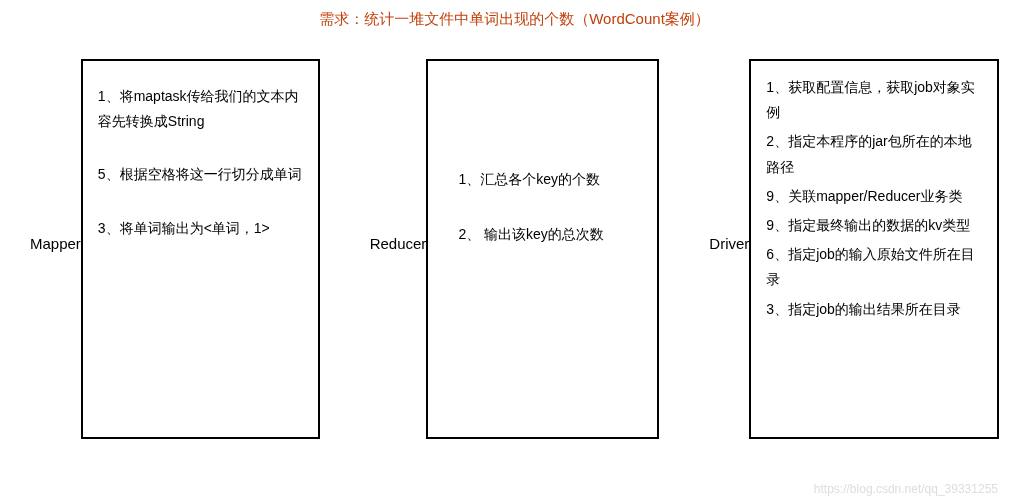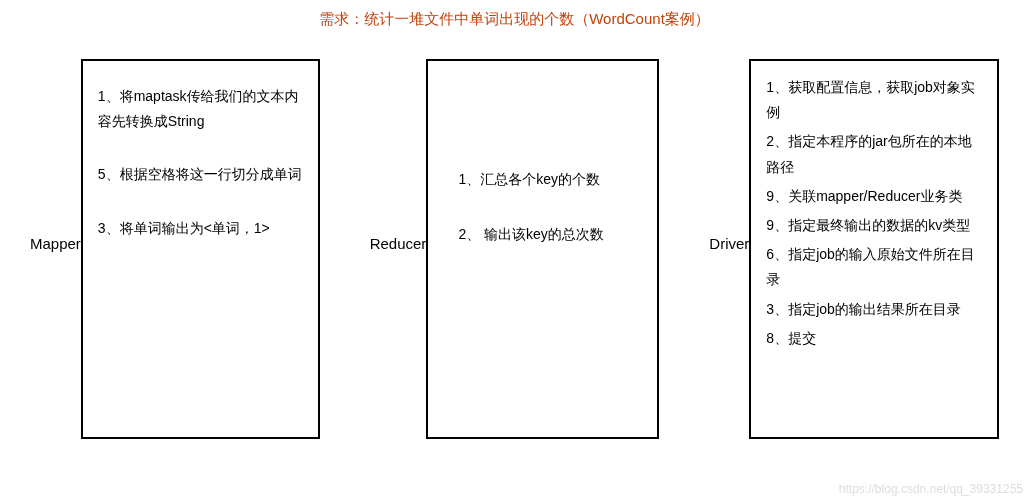--- a/index.html
+++ b/index.html
@@ -65,21 +65,21 @@
     .box-reducer .item {
       margin-bottom: 30px;
       padding-left: 15px;
     }
     .box-driver .item {
       margin-bottom: 4px;
     }
     .watermark {
       position: absolute;
       bottom: 5px;
-      right: 6px;
+      right: 31px;
       color: #dddddd;
       font-size: 12px;
       font-family: Arial, sans-serif;
     }
   </style>
 </head>
 <body>
 
 <div class="title">需求：统计一堆文件中单词出现的个数（WordCount案例）</div>
 
@@ -104,19 +104,18 @@
 
   <div class="column">
     <div class="column-header">Driver</div>
     <div class="box box-driver">
       <div class="item">1、获取配置信息，获取job对象实例</div>
       <div class="item">2、指定本程序的jar包所在的本地路径</div>
       <div class="item">9、关联mapper/Reducer业务类</div>
       <div class="item">9、指定最终输出的数据的kv类型</div>
       <div class="item">6、指定job的输入原始文件所在目录</div>
       <div class="item">3、指定job的输出结果所在目录</div>
-      <div class="item">8、提交</div>
     </div>
   </div>
 
 </div>
 
 <div class="watermark">https://blog.csdn.net/qq_39331255</div>
 
 </body></html>

